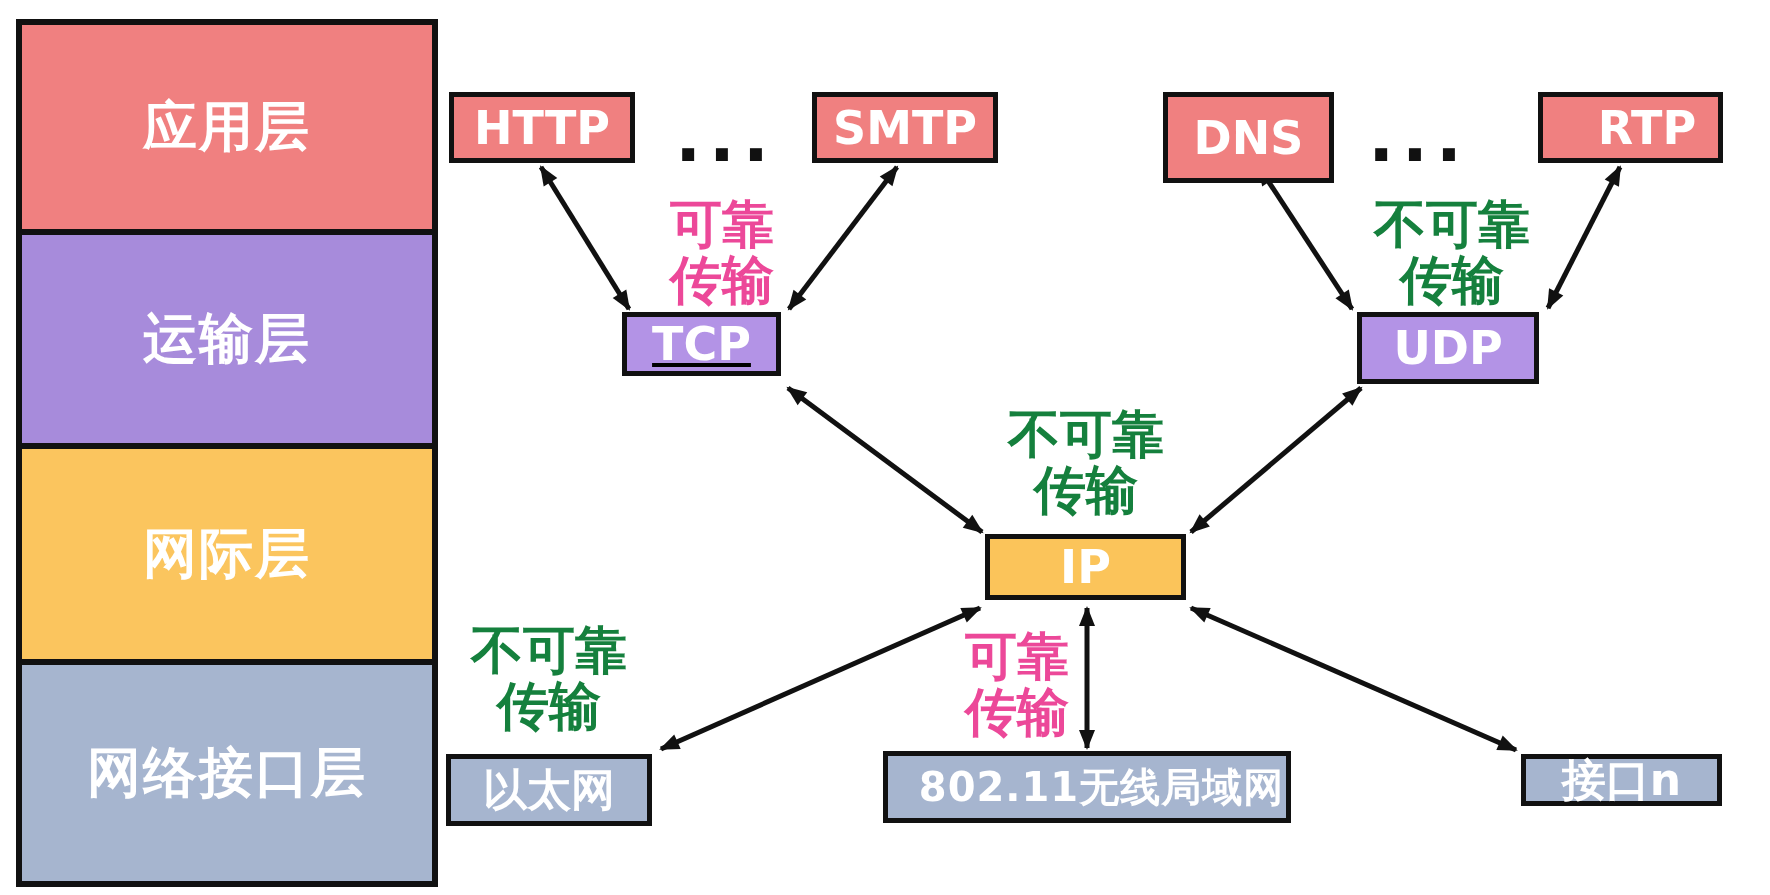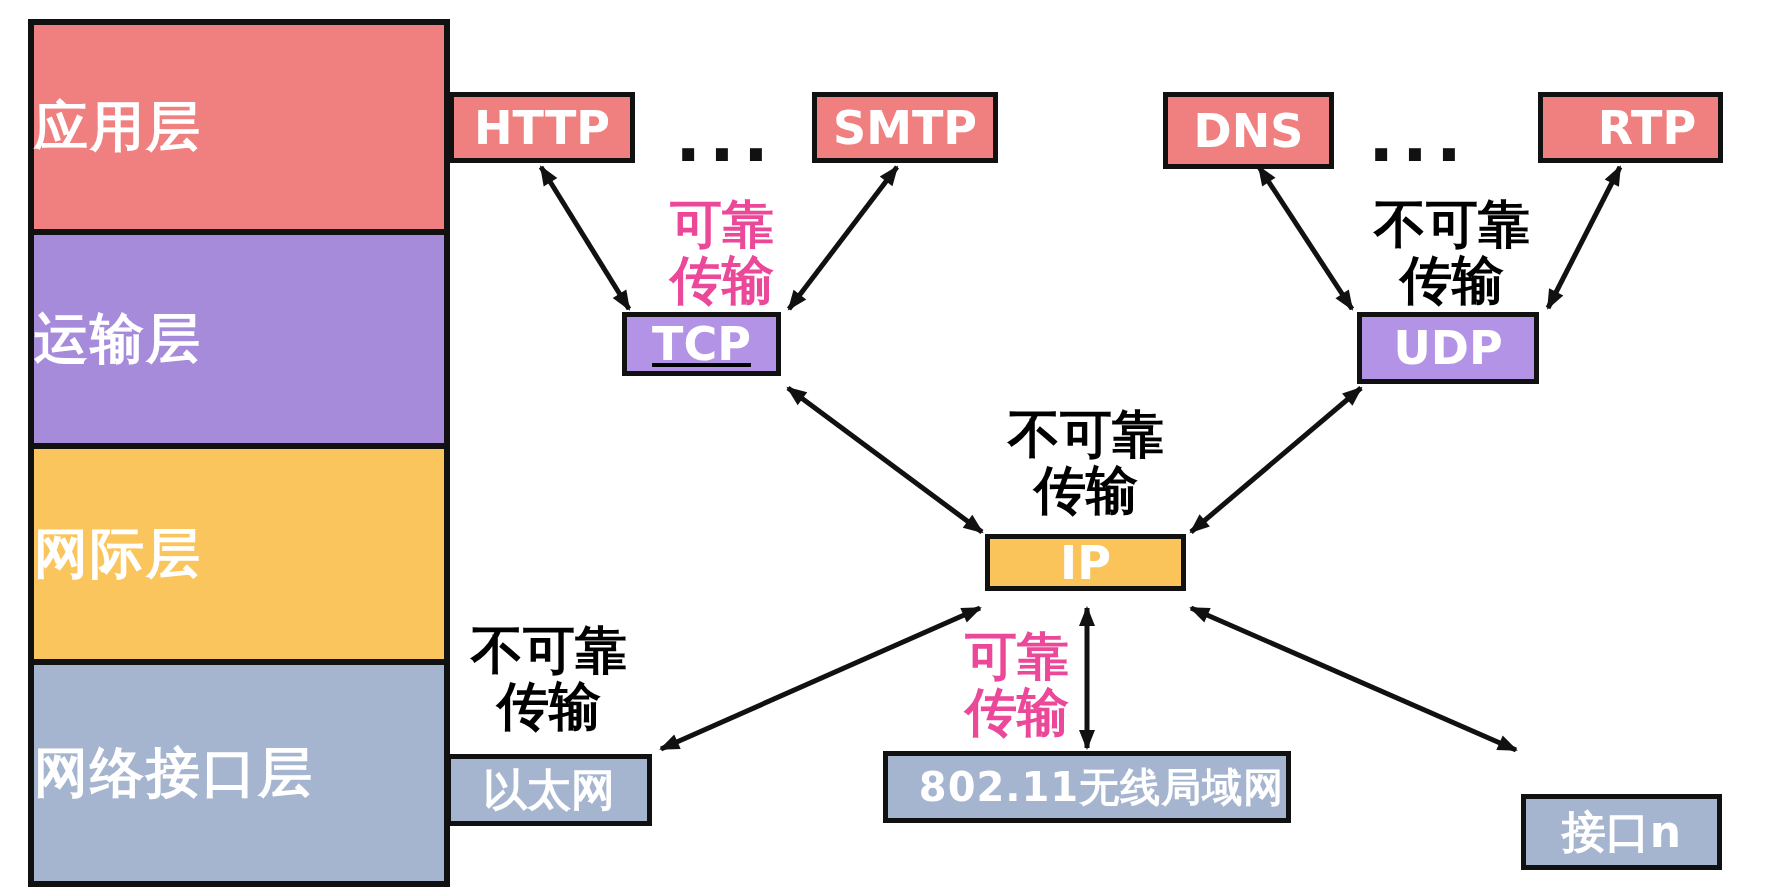--- a/index.html
+++ b/index.html
@@ -2,65 +2,65 @@
 <html><head>
 <meta charset="utf-8">
 <style>
   html,body{margin:0;padding:0;background:#fff;}
   .canvas{
     position:relative;width:1770px;height:895px;background:#ffffff;overflow:hidden;
     font-family:"DejaVu Sans","Liberation Sans",sans-serif;
   }
   
   .layer{
-    position:absolute;left:28px;width:422px;box-sizing:border-box;
-    border:6px solid #111;display:flex;align-items:center;justify-content:flex-start;
+    position:absolute;left:16px;width:422px;box-sizing:border-box;
+    border:6px solid #111;display:flex;align-items:center;justify-content:center;
   }
   .layer span{color:#fff;font-size:54px;font-weight:900;letter-spacing:2px;}
   .l0{top:19px;height:216px;background:#F08080;}
   .l1{top:229px;height:220px;background:#A78BDB;}
   .l2{top:443px;height:222px;background:#FBC55E;}
   .l3{top:659px;height:228px;background:#A6B5CF;}
   
   .node{
     position:absolute;box-sizing:border-box;border:5px solid #111;
     display:flex;align-items:center;justify-content:center;
   }
   .node span{color:#fff;font-weight:900;}
   .c-red{background:#F08080;}
   .c-purple{background:#B393E6;}
   .c-yellow{background:#FBC45A;}
   .c-gray{background:#A6B5CF;text-align:center;}
   .n-http{left:449px;top:92px;width:186px;height:71px;}
   .n-smtp{left:812px;top:92px;width:186px;height:71px;}
-  .n-dns{left:1163px;top:92px;width:171px;height:77px;}
+  .n-dns{left:1163px;top:92px;width:171px;height:91px;}
   .n-rtp{left:1538px;top:92px;width:185px;height:71px;padding-left:33px;}
   .n-tcp{left:622px;top:312px;width:159px;height:64px;text-decoration:underline;}
   .n-udp{left:1357px;top:312px;width:182px;height:72px;}
-  .n-ip{left:985px;top:534px;width:201px;height:57px;}
+  .n-ip{left:985px;top:534px;width:201px;height:66px;}
   .n-eth{left:446px;top:754px;width:206px;height:72px;}
   .n-wlan{left:883px;top:751px;width:408px;height:72px;padding-left:29px;}
-  .n-ifn{left:1521px;top:754px;width:201px;height:76px;margin-top:40px;}
+  .n-ifn{left:1521px;top:754px;width:201px;height:52px;}
   .t-latin{font-size:46px;}
   .t-cjk{font-size:44px;}
   .t-mix{font-size:40px;letter-spacing:1px;}
   
   .dots{
     position:absolute;transform:translateX(-50%);color:#111;
     font-size:68px;font-weight:900;letter-spacing:8px;line-height:1;top:104px;
   }
   .d0{left:726px;} .d1{left:1419px;}
   
   .ann{
     position:absolute;transform:translateX(-50%);text-align:center;
     font-size:52px;font-weight:900;line-height:56px;white-space:nowrap;
   }
   .ann span{display:block;}
   .green{color:#ec4899;}
-  .blue{color:#000000;}
+  .blue{color:#15803d;}
   .a0{left:722px;top:196px;}
   .a1{left:1452px;top:196px;}
   .a2{left:1086px;top:406px;}
   .a3{left:1017px;top:628px;}
   .a4{left:549px;top:622px;}
   
   .arrows{position:absolute;left:0;top:0;pointer-events:none;}
   .arrows line{stroke:#111;stroke-width:5;}
 </style>
 </head>

